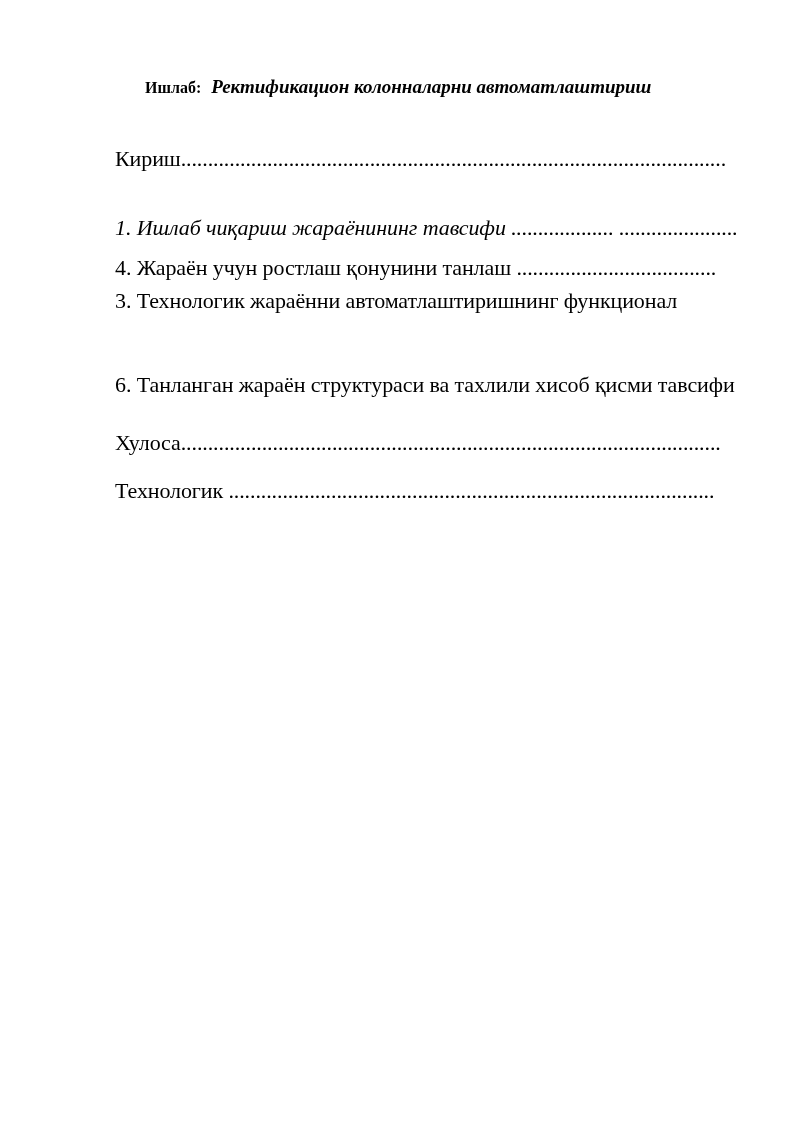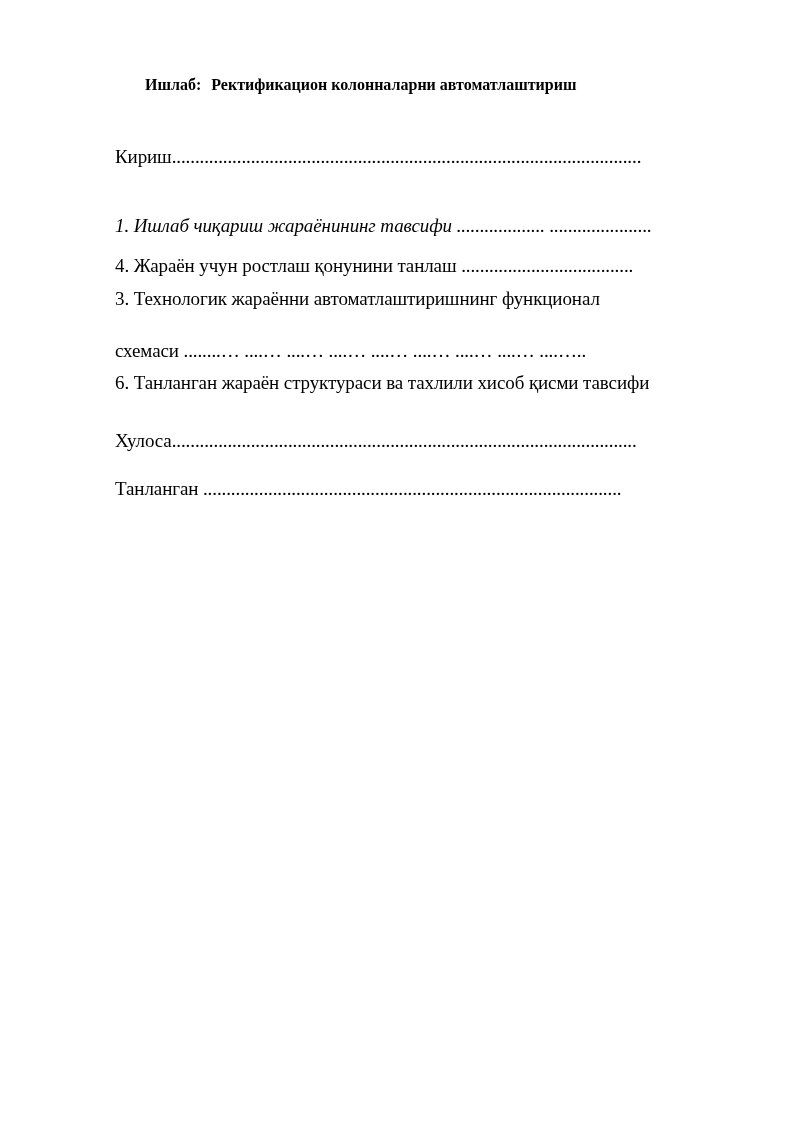--- a/index.html
+++ b/index.html
@@ -1,21 +1,21 @@
 <!DOCTYPE html>
 <html><head>
   <meta charset="utf-8">
   <style>
     html, body { margin: 0; padding: 0; background: #ffffff; }
     body { width: 800px; height: 1131px; position: relative; overflow: hidden; color: #000; font-family: "Liberation Serif", serif; }
     .page { position: absolute; left: 0; top: 0; width: 800px; height: 1131px; background: #fff; }
     .title { position: absolute; left: 145px; top: 76px; white-space: nowrap; font-family: "Liberation Serif", serif; }
     .title .label { font-weight: bold; font-size: 16px; }
-    .title .topic { font-weight: bold; font-size: 16px; margin-left: 6px; text-align: center; }
-    .line { position: absolute; left: 115px; white-space: nowrap; font-size: 19px; font-family: "Liberation Serif", serif; letter-spacing: -0.1px; }
+    .title .topic { font-weight: bold; font-style: italic; font-size: 19px; margin-left: 6px; text-align: center; }
+    .line { position: absolute; left: 115px; white-space: nowrap; font-size: 22px; font-family: "Liberation Serif", serif; letter-spacing: -0.1px; }
     .l-intro { top: 146px; }
     .l-1 { top: 215px; font-style: italic; }
     .l-2 { top: 255px; }
     .l-3a { top: 288px; }
     .l-3b { top: 340px; }
     .l-4 { top: 372px; }
     .l-concl { top: 430px; }
     .l-refs { top: 478px; }
   </style>
 </head>
@@ -24,17 +24,16 @@
 <div class="page">
   <div class="title">
     <span class="label">Ишлаб:</span>
     <span class="topic">Ректификацион колонналарни автоматлаштириш</span>
   </div>
 
   <div class="line l-intro">Кириш.....................................................................................................</div>
   <div class="line l-1">1. Ишлаб чиқариш жараёнининг тавсифи ................... ......................</div>
   <div class="line l-2">4. Жараён учун ростлаш қонунини танлаш .....................................</div>
   <div class="line l-3a">3. Технологик жараённи автоматлаштиришнинг функционал</div>
-  <div class="line l-3b">схемаси  ........… ....… ....… ....… ....… ....… ....… ....… ....…..</div>
   <div class="line l-4">6. Танланган жараён структураси ва тахлили хисоб қисми тавсифи</div>
   <div class="line l-concl">Хулоса....................................................................................................</div>
-  <div class="line l-refs">Танланган  ..........................................................................................</div>
+  <div class="line l-refs">Технологик  ..........................................................................................</div>
 </div>
 
 </body></html>

